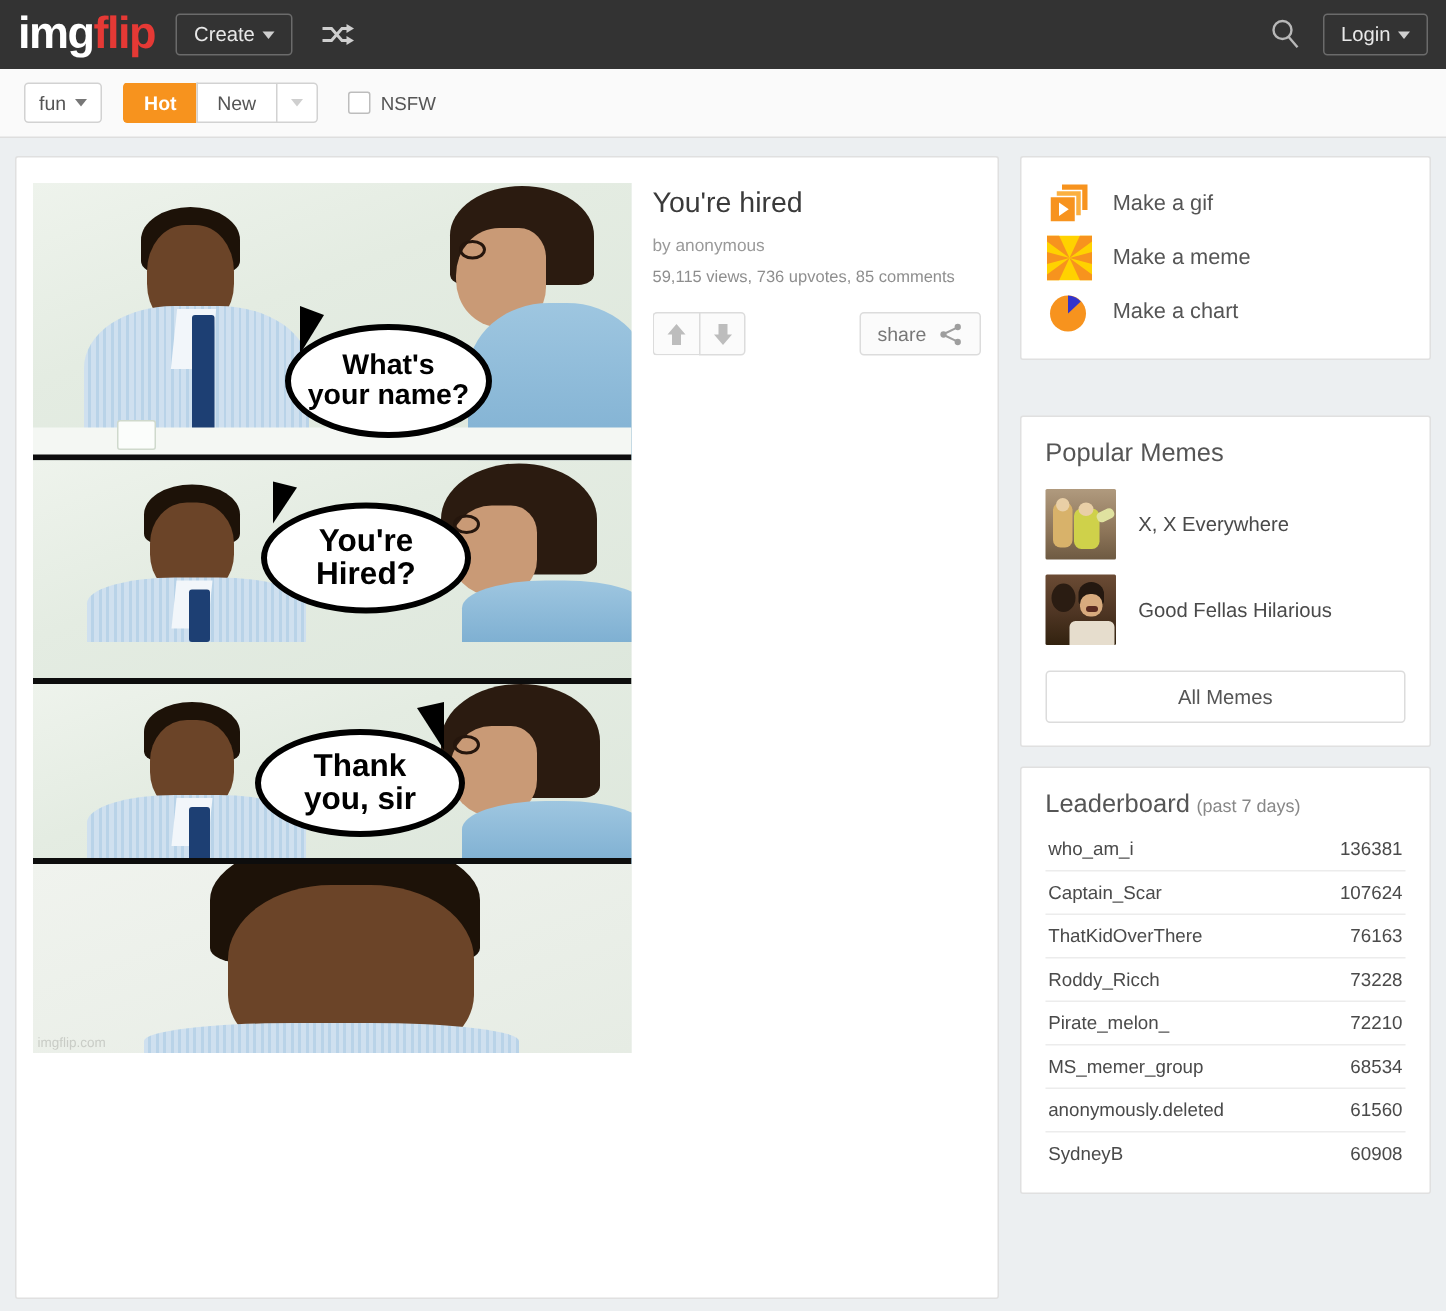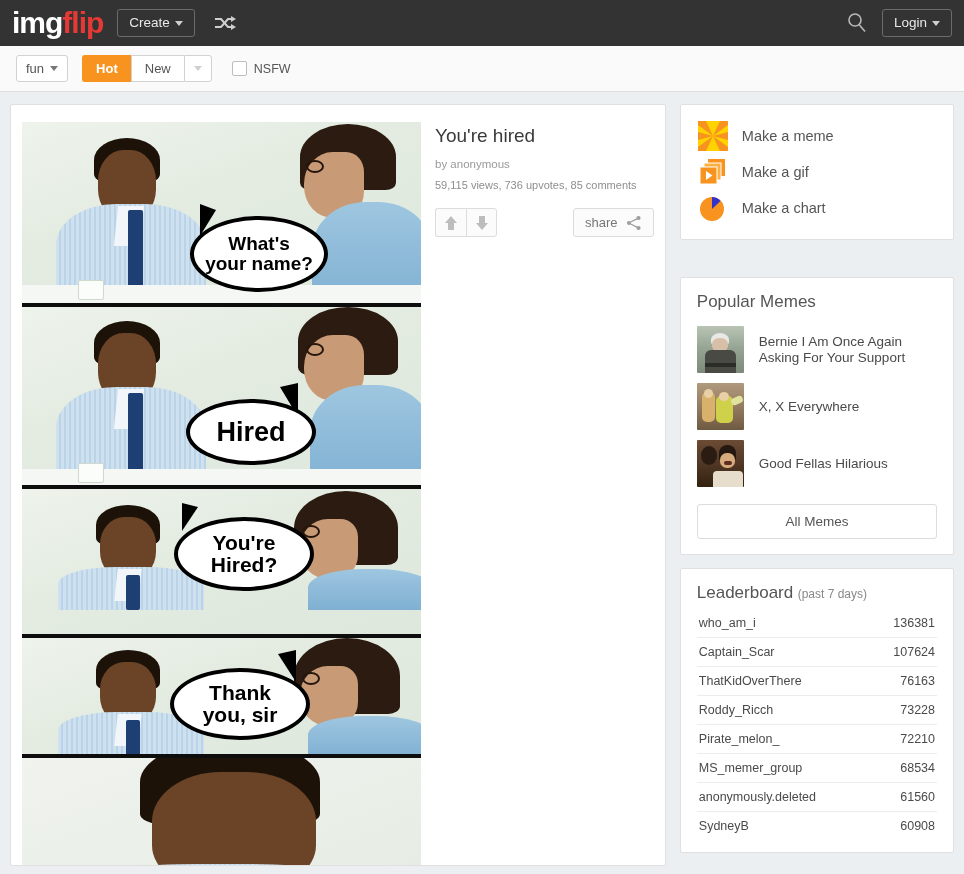--- a/index.html
+++ b/index.html
@@ -223,39 +223,20 @@
         <div class="desk" style="height:22px;"></div>
         <div class="cup" style="left:56px;top:158px;width:26px;height:20px;"></div>
         <div class="tail" style="left:178px;top:82px;border-left:16px solid #000;border-bottom:26px solid transparent;border-top:6px solid transparent;"></div>
         <div class="bubble" style="left:168px;top:94px;width:138px;height:76px;font-size:19px;">
           <span style="white-space:pre-line">What's
 your name?</span>
         </div>
         <div class="sep" style="bottom:0;"></div>
       </div>
 
-      <div class="panel" style="height:182px">
-        <div class="bg"></div>
-        <div class="hair-l" style="left:72px;top:14px;width:66px;height:44px;"></div>
-        <div class="face-l" style="left:76px;top:26px;width:58px;height:70px;"></div>
-        <div class="body-l" style="left:34px;top:80px;width:150px;height:102px;"></div>
-        <div class="collar-l" style="left:94px;top:82px;width:26px;height:40px;transform:skewX(-6deg);"></div>
-        <div class="tie-l" style="left:106px;top:86px;width:15px;height:80px;border-radius:2px;"></div>
-        <div class="hair-r" style="left:276px;top:0px;width:100px;height:68px;"></div>
-        <div class="face-r" style="left:282px;top:28px;width:60px;height:66px;border-radius:48% 30% 40% 48%;"></div>
-        <div class="glass-r" style="left:284px;top:36px;width:18px;height:13px;"></div>
-        <div class="body-r" style="left:288px;top:78px;width:122px;height:104px;"></div>
-        <div class="desk" style="height:20px;"></div>
-        <div class="cup" style="left:56px;top:156px;width:26px;height:20px;"></div>
-        <div class="tail" style="left:258px;top:76px;border-right:18px solid #000;border-bottom:30px solid transparent;border-top:4px solid transparent;"></div>
-        <div class="bubble" style="left:164px;top:92px;width:130px;height:66px;font-size:27px;">
-          <span style="white-space:pre-line">Hired</span>
-        </div>
-        <div class="sep" style="bottom:0;"></div>
-      </div>
 
       <div class="panel" style="height:149px">
         <div class="bg"></div>
         <div class="hair-l" style="left:74px;top:16px;width:64px;height:40px;"></div>
         <div class="face-l" style="left:78px;top:28px;width:56px;height:62px;"></div>
         <div class="body-l" style="left:36px;top:78px;width:146px;height:43px;"></div>
         <div class="collar-l" style="left:94px;top:80px;width:24px;height:32px;transform:skewX(-6deg);"></div>
         <div class="tie-l" style="left:104px;top:86px;width:14px;height:35px;border-radius:2px;"></div>
         <div class="hair-r" style="left:272px;top:2px;width:104px;height:74px;"></div>
         <div class="face-r" style="left:278px;top:30px;width:58px;height:60px;border-radius:48% 30% 40% 48%;"></div>
@@ -328,65 +309,56 @@
       </div>
     </div>
   </div>
 
   <div id="sidebar">
 
     <div class="card" id="create-card">
       <div class="create-row">
         <div class="ci">
           <svg width="30" height="30" viewBox="0 0 30 30" aria-hidden="true">
+            <rect x="10" y="2" width="17" height="17" fill="#f7931e"></rect>
+            <rect x="6" y="6" width="17" height="17" fill="#fbb040" stroke="#fff" stroke-width="1"></rect>
+            <rect x="2" y="10" width="17" height="17" fill="#f7931e" stroke="#fff" stroke-width="1"></rect>
+            <path d="M8 14 L14.5 18.5 L8 23 Z" fill="#ffffff"></path>
+          </svg>
+        </div>
+        <span class="lbl">Make a gif</span>
+      </div>
+      <div class="create-row">
+        <div class="ci">
+          <svg width="30" height="30" viewBox="0 0 30 30" aria-hidden="true">
             <rect width="30" height="30" fill="#ffd200"></rect>
             <path d="M15 15 L0 4 V0 H8 Z" fill="#f7931e"></path>
             <path d="M15 15 L30 4 V0 H22 Z" fill="#f7931e"></path>
             <path d="M15 15 L0 26 V30 H8 Z" fill="#f7931e"></path>
             <path d="M15 15 L30 26 V30 H22 Z" fill="#f7931e"></path>
             <path d="M15 15 L30 11 V19 Z" fill="#f7931e"></path>
             <path d="M15 15 L0 11 V19 Z" fill="#f7931e"></path>
           </svg>
         </div>
         <span class="lbl">Make a meme</span>
       </div>
       <div class="create-row">
         <div class="ci">
           <svg width="30" height="30" viewBox="0 0 30 30" aria-hidden="true">
-            <rect x="10" y="2" width="17" height="17" fill="#f7931e"></rect>
-            <rect x="6" y="6" width="17" height="17" fill="#fbb040" stroke="#fff" stroke-width="1"></rect>
-            <rect x="2" y="10" width="17" height="17" fill="#f7931e" stroke="#fff" stroke-width="1"></rect>
-            <path d="M8 14 L14.5 18.5 L8 23 Z" fill="#ffffff"></path>
-          </svg>
-        </div>
-        <span class="lbl">Make a gif</span>
-      </div>
-      <div class="create-row">
-        <div class="ci">
-          <svg width="30" height="30" viewBox="0 0 30 30" aria-hidden="true">
             <circle cx="14" cy="16" r="12" fill="#f7931e"></circle>
             <path d="M14 16 L14 4 A12 12 0 0 1 22.5 8 Z" fill="#3333cc"></path>
           </svg>
         </div>
         <span class="lbl">Make a chart</span>
       </div>
     </div>
 
     <div class="card" id="popular-card">
       <h2 class="card-h">Popular Memes</h2>
 
-      <div class="pm-row">
-        <div class="thumb" style="background:linear-gradient(180deg,#b9c3b4 0%,#97a694 45%,#7d8a79 100%);">
-          <div style="position:absolute;left:14px;top:7px;width:18px;height:13px;background:#e8e8e6;border-radius:50% 50% 30% 30%;"></div>
-          <div style="position:absolute;left:15px;top:12px;width:16px;height:14px;background:#d8bfa8;border-radius:45%;"></div>
-          <div style="position:absolute;left:8px;top:24px;width:31px;height:23px;background:#4a4a44;border-radius:6px 6px 0 0;"></div>
-          <div style="position:absolute;left:8px;bottom:6px;width:31px;height:4px;background:#2b2b28;"></div>
-        </div>
-        <div class="pm-label">Bernie I Am Once Again Asking For Your Support</div>
-      </div>
 
       <div class="pm-row">
         <div class="thumb" style="background:linear-gradient(180deg,#b09a7e 0%,#8d7559 60%,#6e5a42 100%);">
           <div style="position:absolute;left:5px;top:9px;width:13px;height:30px;background:#d8b26a;border-radius:5px;"></div>
           <div style="position:absolute;left:7px;top:6px;width:9px;height:9px;background:#e9cfa6;border-radius:50%;"></div>
           <div style="position:absolute;left:19px;top:13px;width:17px;height:27px;background:#cfd14a;border-radius:5px;"></div>
           <div style="position:absolute;left:22px;top:9px;width:10px;height:9px;background:#e9cfa6;border-radius:50%;"></div>
           <div style="position:absolute;left:34px;top:14px;width:12px;height:7px;background:#e0e2a0;border-radius:3px;transform:rotate(-25deg);"></div>
         </div>
         <div class="pm-label">X, X Everywhere</div>

